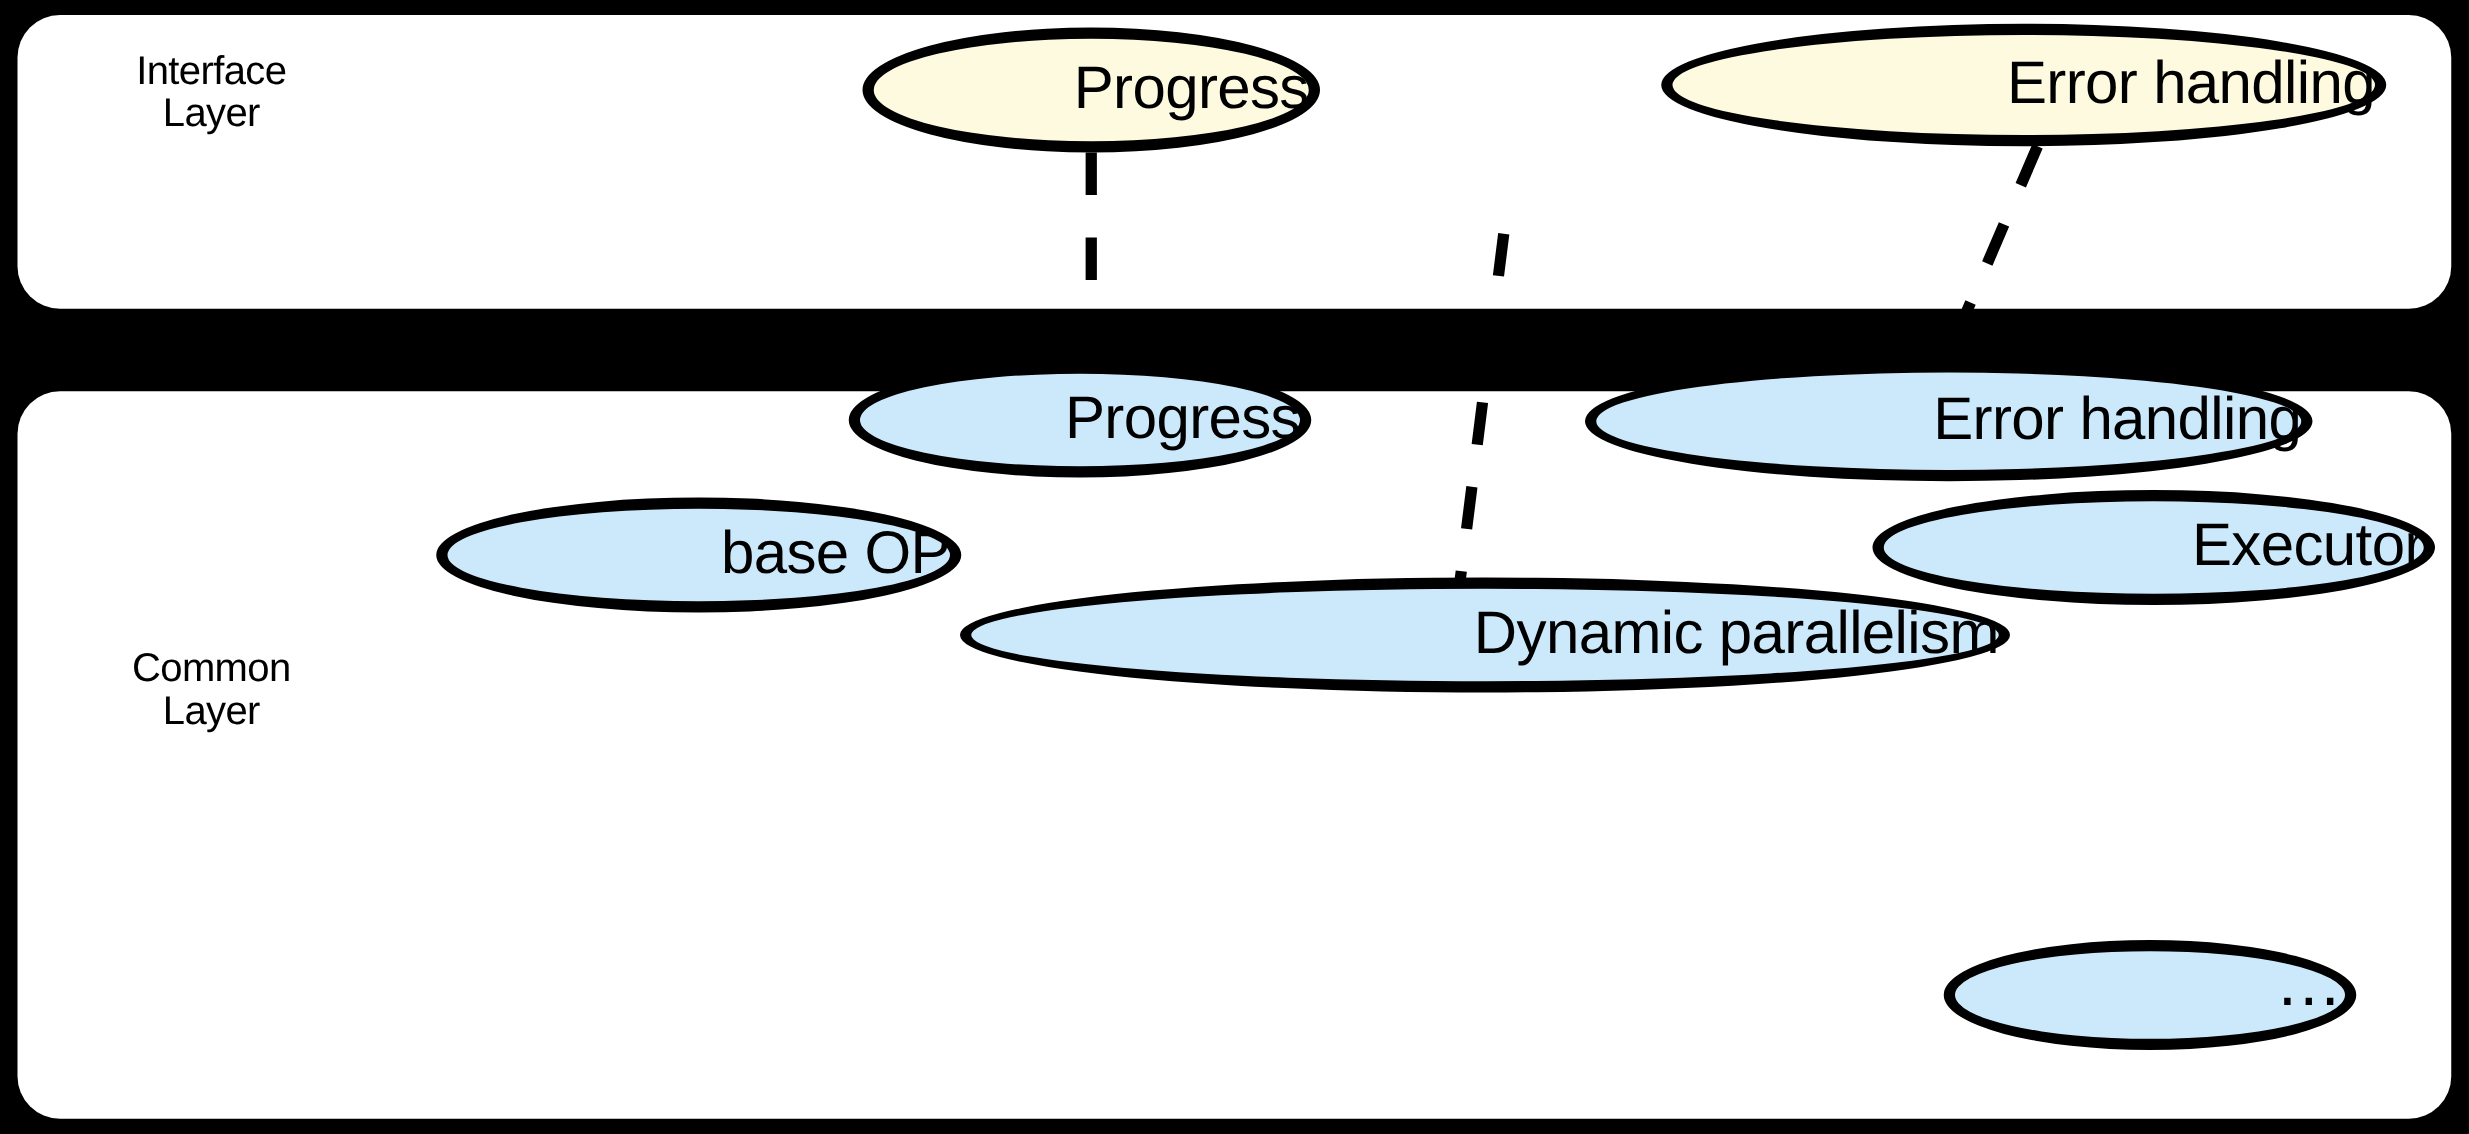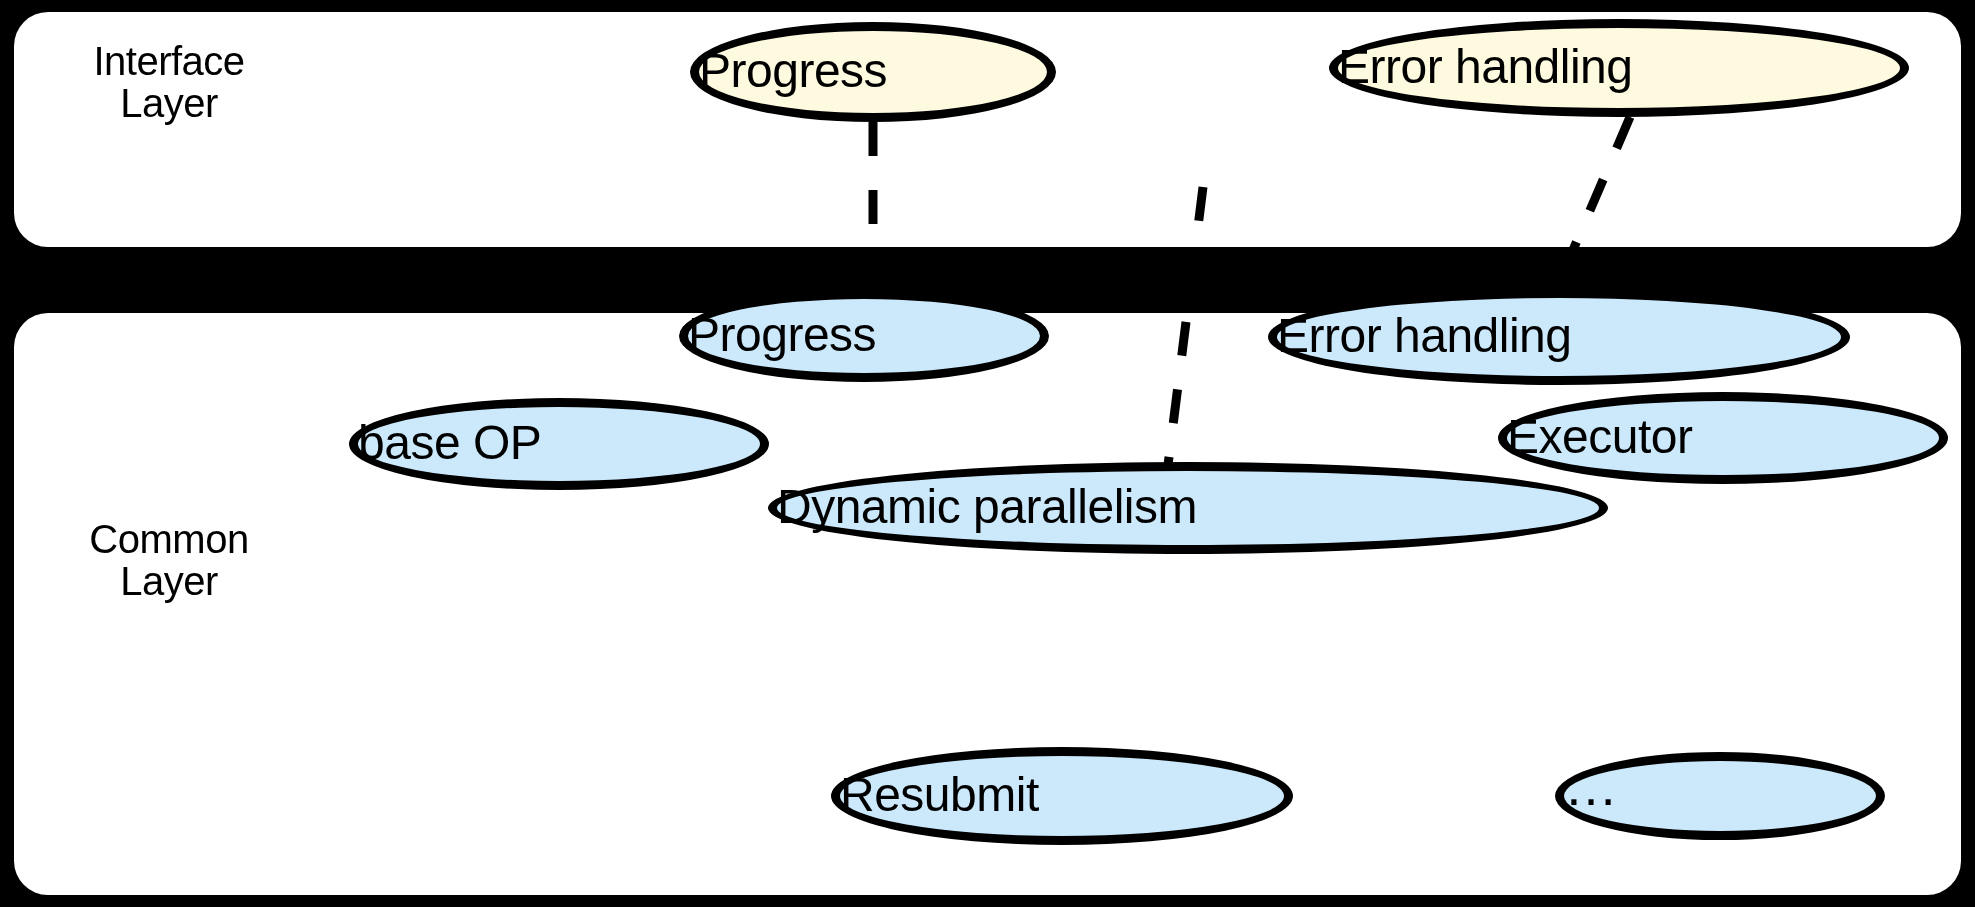--- a/index.html
+++ b/index.html
@@ -32,21 +32,21 @@
   }
   #common-panel {
     left: 14px;
     top: 313px;
     width: 1947px;
     height: 582px;
   }
   .layer-label {
     position: absolute;
     color: #000000;
-    font-size: 40px;
+    font-size: 32px;
     line-height: 1.06;
     text-align: center;
     white-space: pre-line;
     letter-spacing: -0.5px;
   }
   #interface-label {
     left: 34px;
     top: 40px;
     width: 270px;
   }
@@ -56,21 +56,21 @@
     width: 270px;
   }
   
   .node {
     position: absolute;
     box-sizing: border-box;
     border: 9px solid #000000;
     border-radius: 50%;
     display: flex;
     align-items: center;
-    justify-content: flex-start;
+    justify-content: flex-end;
     color: #000000;
     font-size: 48px;
     letter-spacing: -0.5px;
     white-space: nowrap;
     user-select: none;
   }
   .node.iface { background: #fdfae0; }
   .node.common { background: #cce9fb; }
   .node .lbl { position: relative; top: -2px; }
   .node.dots .lbl { font-size: 54px; letter-spacing: 2px; top: -10px; }
@@ -123,23 +123,20 @@
 
   <div class="node common" style="left:1498px; top:392px; width:450px; height:92px;">
     <span class="lbl">Executor</span>
   </div>
 
   <div class="node common" style="left:768px; top:462px; width:840px; height:92px;">
     <span class="lbl">Dynamic parallelism</span>
   </div>
 
 
-  <div class="node common" style="left:831px; top:747px; width:462px; height:98px;">
-    <span class="lbl">Resubmit</span>
-  </div>
 
   <div class="node common dots" style="left:1555px; top:752px; width:330px; height:88px;">
     <span class="lbl">…</span>
   </div>
 
   <svg class="connectors" viewBox="0 0 1975 907">
     <line x1="873" y1="122" x2="873" y2="292" stroke="#000000" stroke-width="9" stroke-dasharray="34 34"></line>
     <line x1="1203" y1="187" x2="1168" y2="465" stroke="#000000" stroke-width="9" stroke-dasharray="34 34"></line>
     <line x1="1630" y1="117" x2="1555" y2="292" stroke="#000000" stroke-width="9" stroke-dasharray="34 34"></line>
   </svg>

